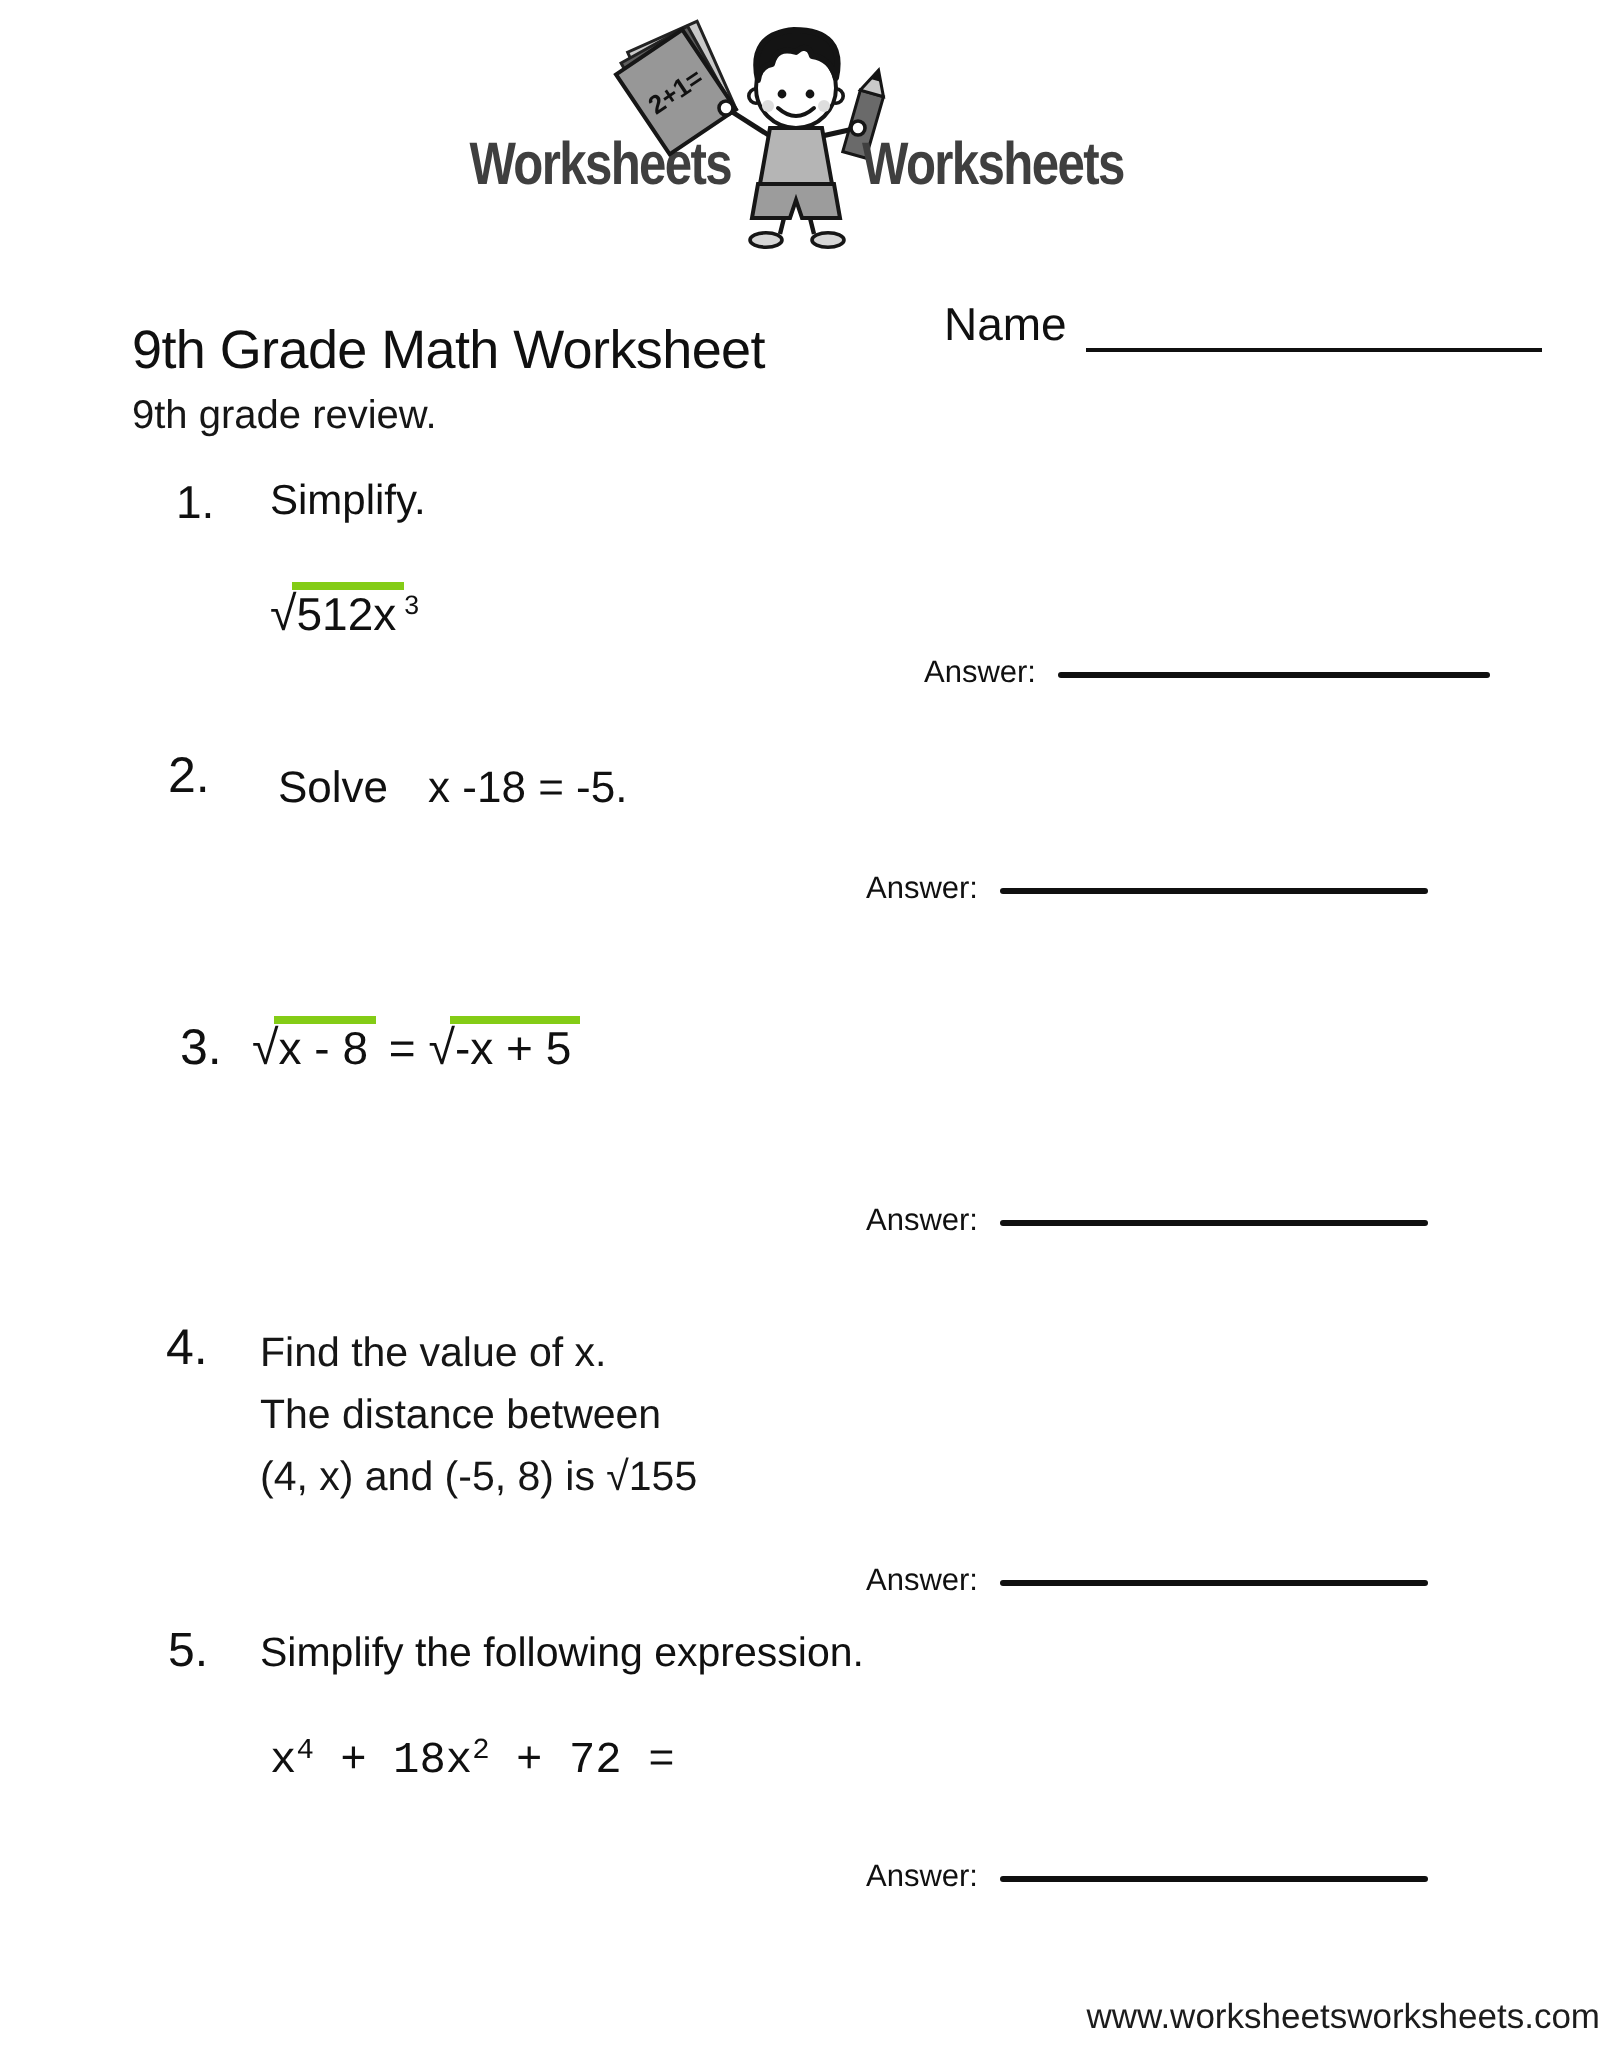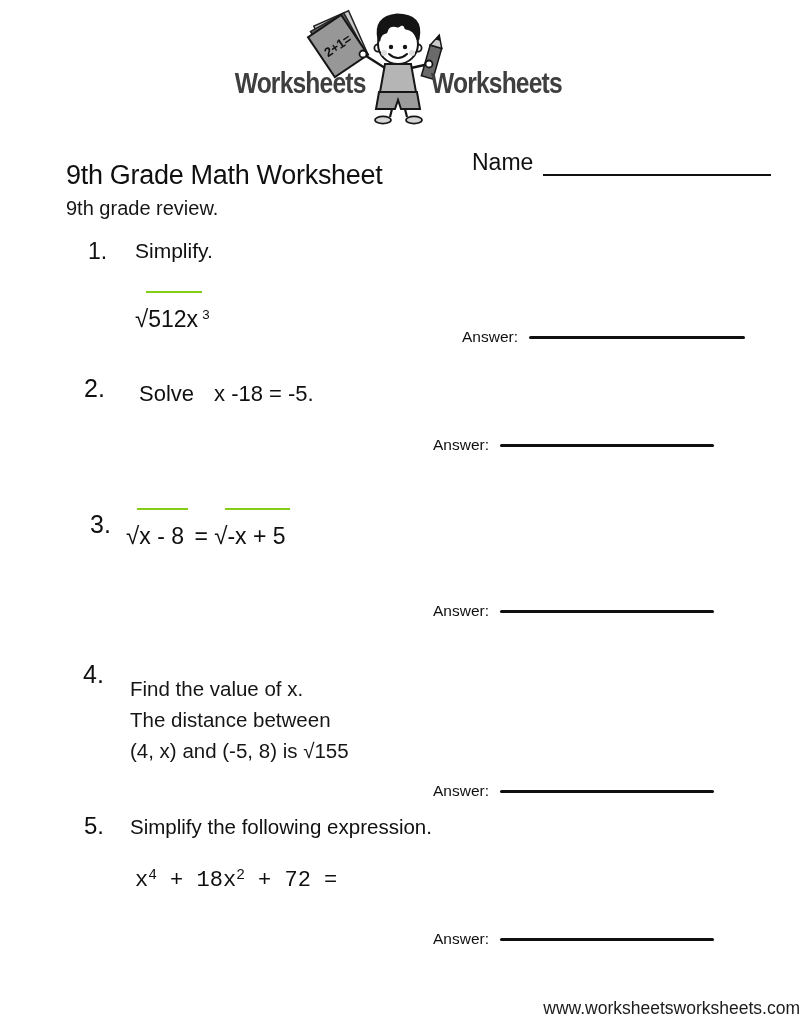--- a/index.html
+++ b/index.html
@@ -28,21 +28,21 @@
   .name-line{ display:inline-block; width:228px; border-bottom:2px solid #101010; margin-left:10px; height:24px; }
   .subtitle { position:absolute; left:66px;  top:197px; font-size:20px; }
 
   
   .pnum  { position:absolute; font-size:23px; color:#101010; }
   .ptext { position:absolute; font-size:21px; color:#101010; }
   .pexpr { position:absolute; font-size:23px; color:#101010; white-space:nowrap; }
 
   .rad       { white-space:nowrap; }
   .rad-sign  { font-size:1.05em; margin-right:-2px; }
-  .rad-body  { display:inline-block; line-height:1.02em; border-top:2px solid #84cc16; padding:15px 4px 0 2px; }
+  .rad-body  { display:inline-block; line-height:1.02em; border-top:4px solid #84cc16; padding:1px 4px 0 2px; }
   .exp       { font-size:58%; position:relative; top:-0.62em; }
   .exp-lg    { font-size:66%; position:relative; top:-0.45em; }
   .eq-gap    { display:inline-block; width:20px; }
 
   .p4-lines  { position:absolute; font-size:20.5px; line-height:31px; }
 
   
   .answer-row { position:absolute; display:flex; align-items:center; }
   .answer-label { font-size:15.5px; color:#101010; }
   .answer-line  { height:3px; background:#101010; border-radius:2px; margin-left:11px; margin-top:1px; }
@@ -137,21 +137,21 @@
     <span class="rad">
       <span class="rad-sign">√</span><span class="rad-body">-x + 5</span></span>
   </div>
 
   <div class="answer-row" style="left:433px; top:602px;">
     <span class="answer-label">Answer:</span>
     <span class="answer-line" style="width:214px;"></span>
   </div>
 
   <div class="pnum" style="left:83px; top:660px; font-size:25px;">4.</div>
-  <div class="p4-lines" style="left:130px; top:661px;margin-top:12px;">
+  <div class="p4-lines" style="left:130px; top:661px;">
     <div>Find the value of x.</div>
     <div>The distance between</div>
     <div>(4, x) and (-5, 8) is √155</div>
   </div>
 
   <div class="answer-row" style="left:433px; top:782px;">
     <span class="answer-label">Answer:</span>
     <span class="answer-line" style="width:214px;"></span>
   </div>
 

